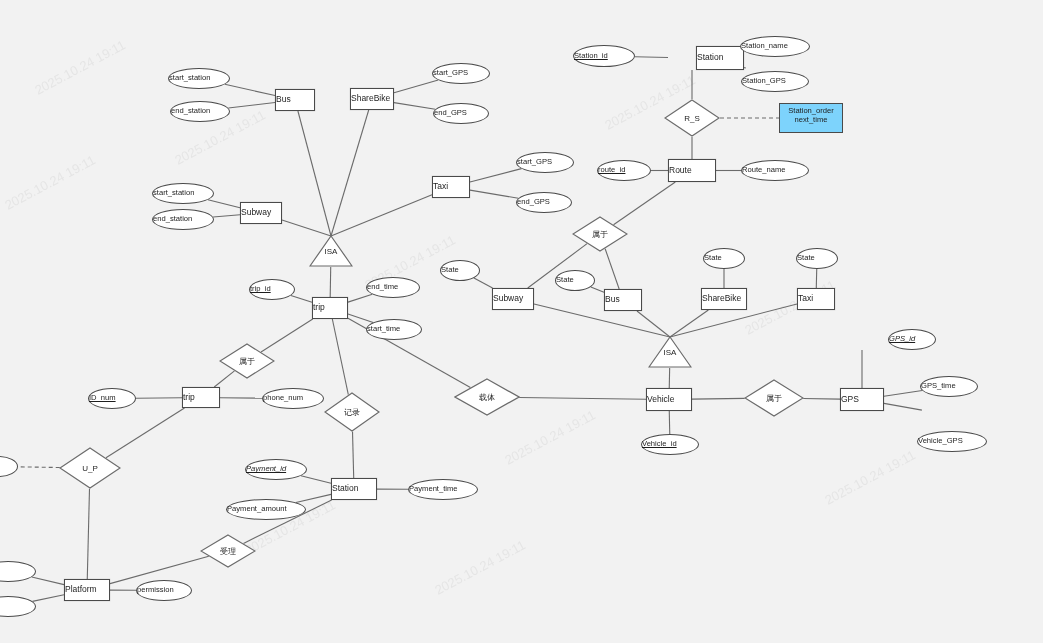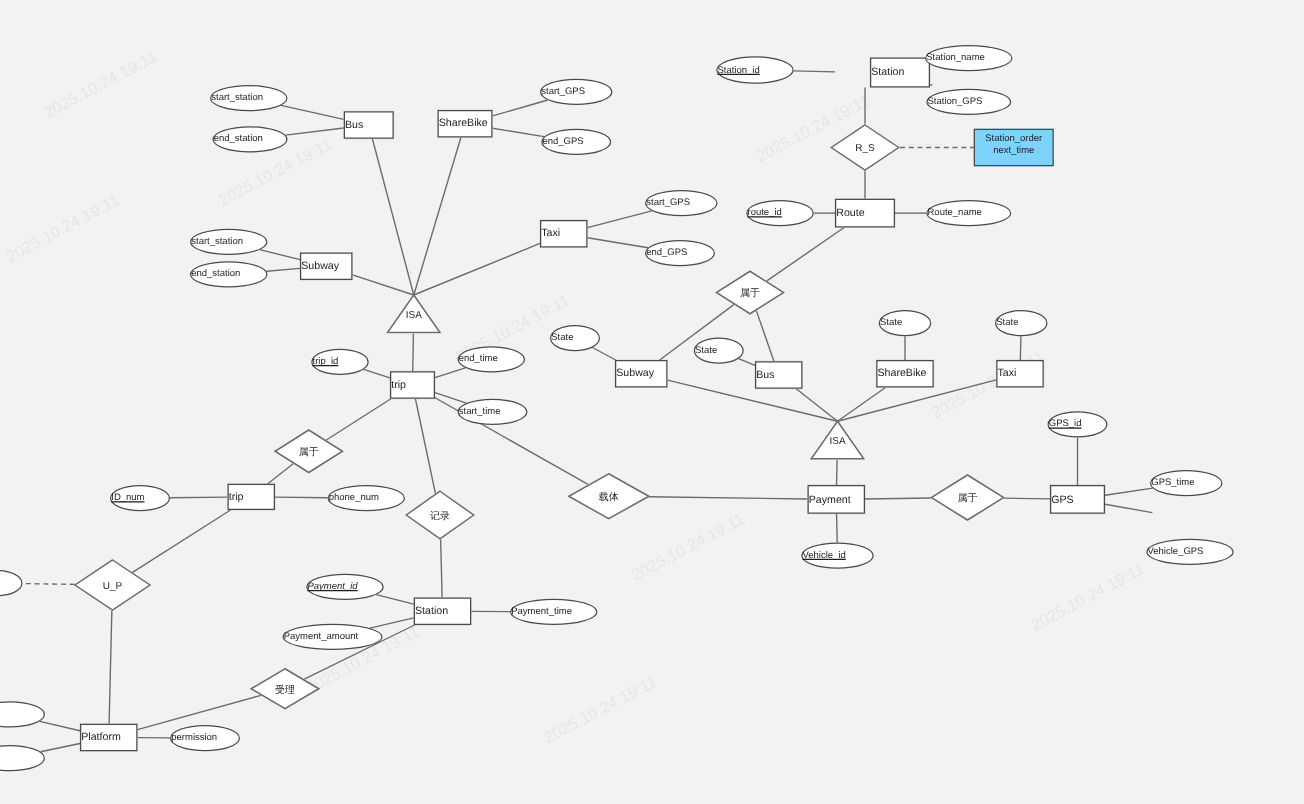--- a/index.html
+++ b/index.html
@@ -214,21 +214,21 @@
       <div class="node entity" style="left: 604px; top: 289px; width: 38px; height: 22px;">
         <span>Bus</span>
       </div>
       <div class="node entity" style="left: 701px; top: 288px; width: 46px; height: 22px;">
         <span>ShareBike</span>
       </div>
       <div class="node entity" style="left: 797px; top: 288px; width: 38px; height: 22px;">
         <span>Taxi</span>
       </div>
       <div class="node entity" style="left: 646px; top: 388px; width: 46px; height: 23px;">
-        <span>Payment</span>
+        <span>Vehicle</span>
       </div>
       <div class="node entity" style="left: 840px; top: 388px; width: 44px; height: 23px;">
         <span>GPS</span>
       </div>
       <div class="node attr" style="left: 168px; top: 68px; width: 62px; height: 21px;">
         <span>start_station</span>
       </div>
       <div class="node attr" style="left: 170px; top: 101px; width: 60px; height: 21px;">
         <span>end_station</span>
       </div>
@@ -306,21 +306,21 @@
       </div>
       <div class="node attr" style="left: 703px; top: 248px; width: 42px; height: 21px;">
         <span>State</span>
       </div>
       <div class="node attr" style="left: 796px; top: 248px; width: 42px; height: 21px;">
         <span>State</span>
       </div>
       <div class="node attr pk" style="left: 641px; top: 434px; width: 58px; height: 21px;">
         <span>Vehicle_id</span>
       </div>
-      <div class="node attr pk" style="left: 838px; top: 329px; width: 48px; height: 21px;">
+      <div class="node attr pk" style="left: 888px; top: 329px; width: 48px; height: 21px; font-style: italic;">
         <span>GPS_id</span>
       </div>
       <div class="node attr" style="left: 920px; top: 376px; width: 58px; height: 21px;">
         <span>GPS_time</span>
       </div>
       <div class="node attr" style="left: 917px; top: 405px; width: 70px; height: 21px; margin-top: 26px;">
         <span>Vehicle_GPS</span>
       </div>
       <div class="node attr" style="left: -22px; top: 456px; width: 40px; height: 21px;">
         <span>unt</span>

